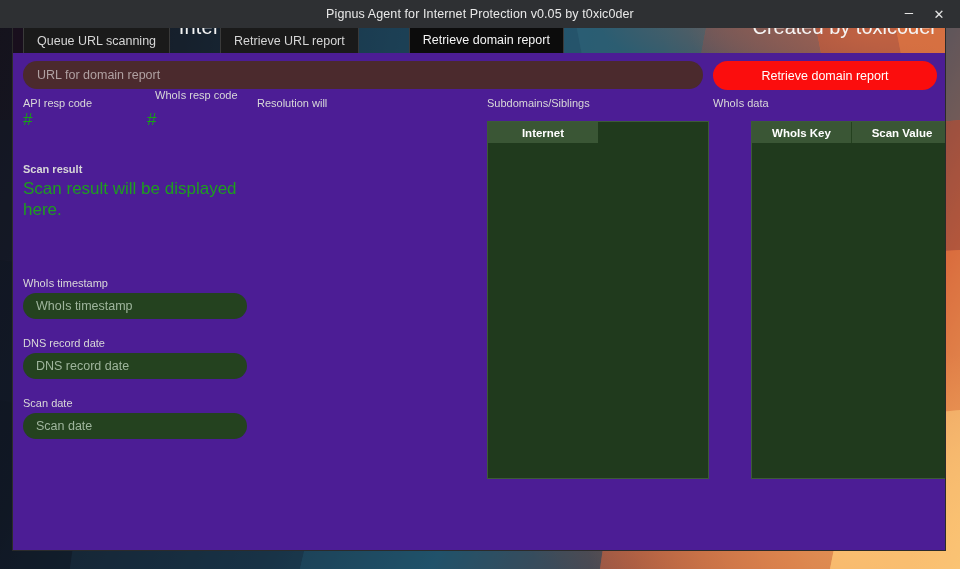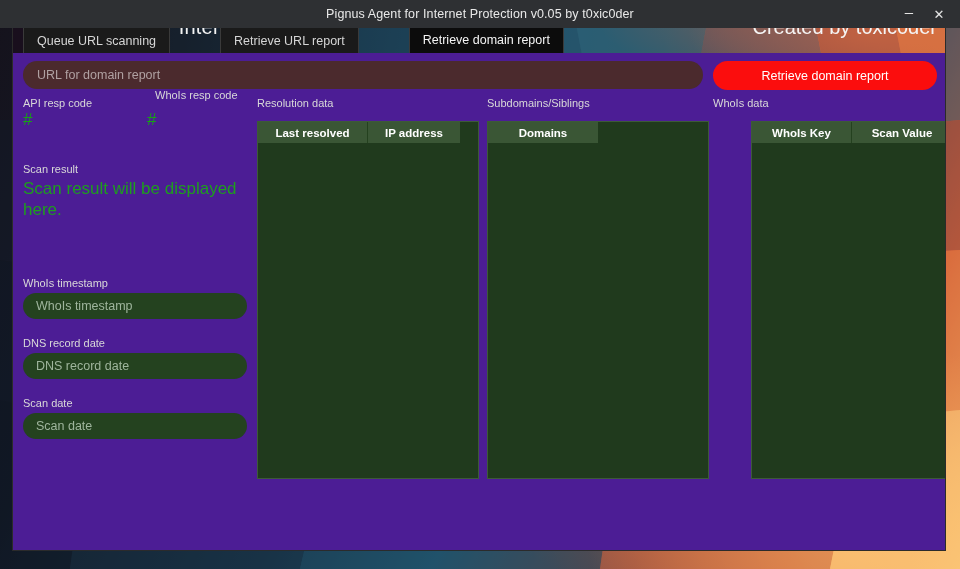--- a/index.html
+++ b/index.html
@@ -192,45 +192,38 @@
     <input id="url-input" type="text" placeholder="URL for domain report" style="">
 
     <button id="retrieve-btn">Retrieve domain report</button>
 
     <div class="lbl" style="left:10px; top:44px;">API resp code</div>
     <div class="valgreen" style="left:10px; top:57px;">#</div>
 
     <div class="lbl" style="left:134px; top:36px;margin-left:8px;">WhoIs resp code</div>
     <div class="valgreen" style="left:134px; top:57px;">#</div>
 
-    <div class="lbl" style="left:10px; top:110px;">Scan result</div>
+    <div class="lbl" style="left:10px; top:110px;font-weight:bold;">Scan result</div>
     <div id="scanresult-big">Scan result will be displayed here.</div>
 
     <div class="lbl" style="left:10px; top:224px;">WhoIs timestamp</div>
     <input class="pill" style="top: 240px;" type="text" placeholder="WhoIs timestamp">
 
     <div class="lbl" style="left:10px; top:284px;">DNS record date</div>
     <input class="pill" style="top: 300px;" type="text" placeholder="DNS record date">
 
     <div class="lbl" style="left:10px; top:344px;">Scan date</div>
     <input class="pill" style="top: 360px;" type="text" placeholder="Scan date">
 
-    <div class="lbl" style="left:244px; top:44px;">Resolution data</div>
-    <div class="panel" style="left:244px; width:222px;">
-      <div class="thead">
-        <div class="th" style="width:110px;">Last resolved</div>
-        <div class="th" style="width:92px;">IP address</div>
-      </div>
-      <div class="tbody"></div>
-    </div>
+    <div class="lbl" style="left:244px; top:44px;">Resolution will</div>
 
     <div class="lbl" style="left:474px; top:44px;">Subdomains/Siblings</div>
     <div class="panel" style="left:474px; width:222px;">
       <div class="thead">
-        <div class="th" style="width:110px;">Domains</div>
+        <div class="th" style="width:110px;">Internet</div>
       </div>
       <div class="tbody"></div>
     </div>
 
     <div class="lbl" style="left:700px; top:44px;">WhoIs data</div>
     <div class="panel" style="left:738px; width:232px;">
       <div class="thead">
         <div class="th" style="width:100px;">WhoIs Key</div>
         <div class="th" style="width:100px;">Scan Value</div>
       </div>

